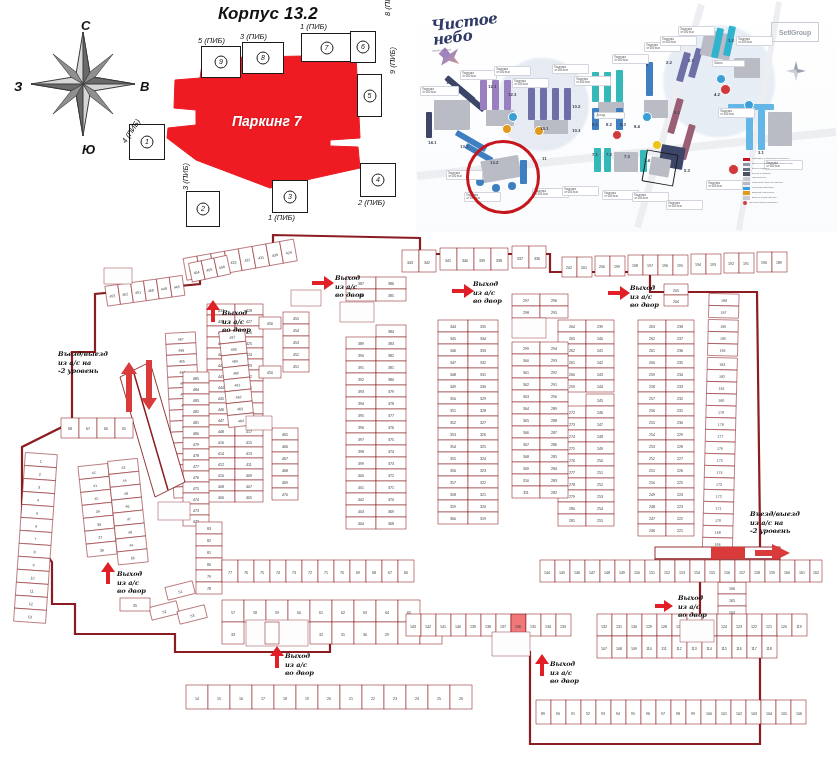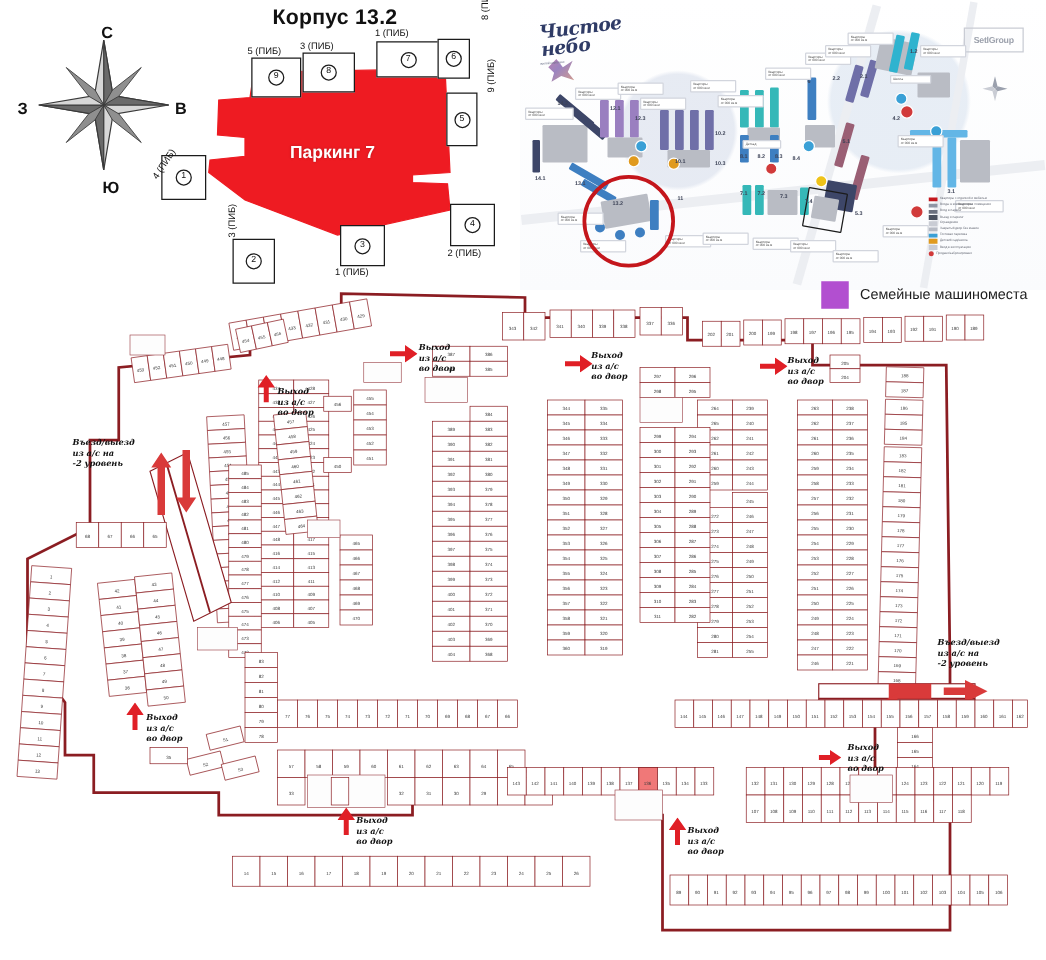--- a/index.html
+++ b/index.html
@@ -3,21 +3,21 @@
 <meta charset="utf-8">
 <style>
   html,body{margin:0;padding:0;background:#ffffff;}
   body{
     width:837px;height:768px;position:relative;overflow:hidden;
     font-family:"Liberation Sans", sans-serif;color:#1a1a1a;
   }
   .page{position:absolute;inset:0;background:#fff;}
 
   
-  #key-plan{position:absolute;left:0;top:0;width:416px;height:235px;}
+  #key-plan{position:absolute;left:0;top:0;width:416px;height:235px;font-style:italic;}
   #key-title{
     position:absolute;left:218px;top:4px;font-size:17px;font-weight:bold;
     letter-spacing:.2px;color:#111;
   }
   
   #compass{position:absolute;left:18px;top:22px;width:130px;height:140px;}
   .comp-label{position:absolute;font-size:13px;font-weight:bold;color:#111;}
   #comp-n{left:63px;top:-4px;}
   #comp-s{left:64px;top:120px;}
   #comp-w{left:-4px;top:57px;}
@@ -374,24 +374,20 @@
           <span class="lg-sw" style="background:#c9ccd4;"></span>
           <span class="lg-tx">Ввод в эксплуатацию</span>
         </div>
       <div class="lg-row">
           <span class="lg-sw" style="background:#d13a3a;border-radius:50%;width:4px;height:4px;"></span>
           <span class="lg-tx">Продано/забронировано</span>
         </div>
     </div>
   </div>
 
-  <div id="fam-legend">
-    <div id="fam-swatch"></div>
-    <div id="fam-text">Семейные машиноместа</div>
-  </div>
 
   <div id="floor">
     <svg width="837" height="536" viewBox="0 0 837 536">
       <defs>
         <style>
           .w   { fill:none; stroke:#8b1d22; stroke-width:2.2; }
           .wi  { fill:none; stroke:#8b1d22; stroke-width:1.5; }
           .cell{ fill:#ffffff; stroke:#8b1d22; stroke-width:.55; }
           .cellg{ fill:#fdfdfd; stroke:#9b4248; stroke-width:.5; }
           .sel { fill:#f07878; stroke:#8b1d22; stroke-width:.7; }

